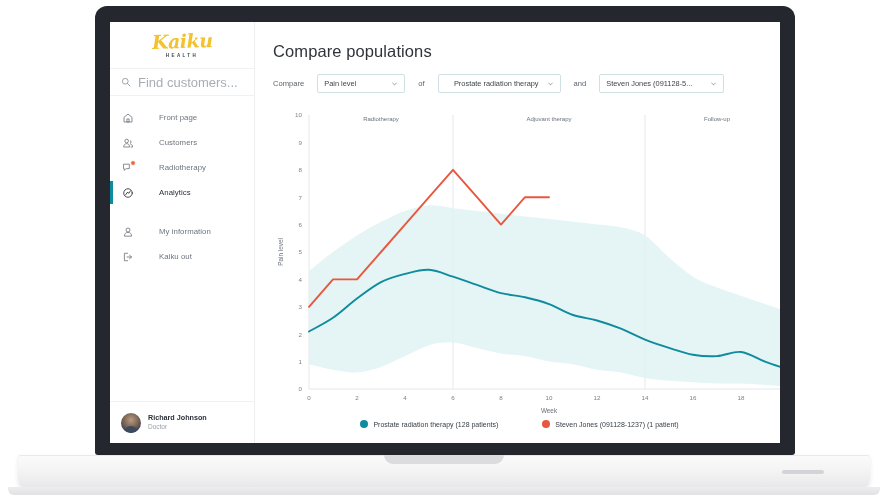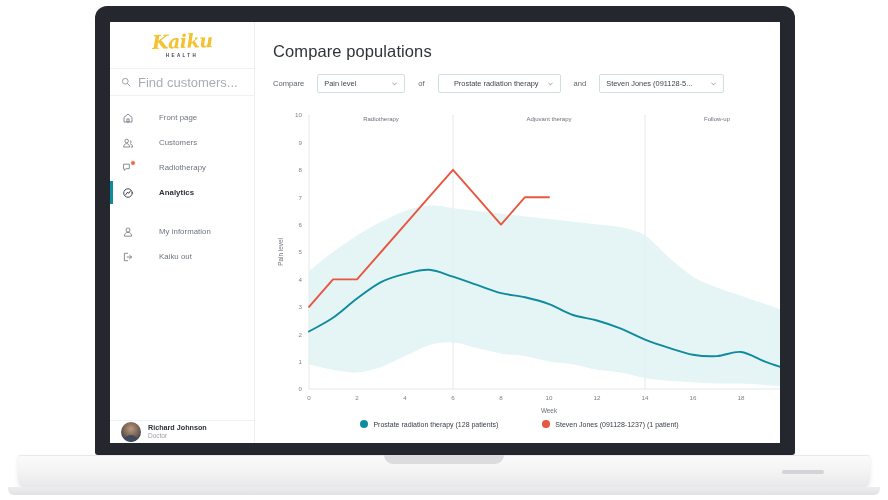--- a/index.html
+++ b/index.html
@@ -121,42 +121,42 @@
     gap: 25px;
     padding-left: 12px;
     position: relative;
     cursor: pointer;
   }
   .nav-label {
     font-size: 7.8px;
     color: #6e757d;
     letter-spacing: .05px;
   }
-  .nav-item.active .nav-label { color: #2c3138; font-weight: bold; text-align: right; }
+  .nav-item.active .nav-label { color: #2c3138; font-weight: normal; text-align: right; }
   .nav-item.active::before {
     content: "";
     position: absolute; left: 0; top: 1px;
     width: 2.5px; height: 23px;
     background: #0f8b9e;
   }
   .nav-icon { width: 12px; height: 12px; flex: 0 0 12px; position: relative; }
   .nav-icon svg { display: block; }
   .badge-dot {
     position: absolute;
     right: -2px; top: -2px;
     width: 6px; height: 6px;
     border-radius: 50%;
     background: #ef6a3c;
     border: 1px solid #fff;
   }
 
   #user-block {
     margin-top: auto;
     border-top: 1px solid #f0f1f3;
-    height: 23px;
+    height: 42px;
     display: flex; align-items: center;
     gap: 7px;
     padding: 0 11px;
   }
   #avatar {
     width: 20px; height: 20px; border-radius: 50%;
     background: radial-gradient(circle at 50% 35%, #b89a84 0%, #7d6552 45%, #3f4a5a 70%, #2f3a48 100%);
     flex: 0 0 20px;
     position: relative; overflow: hidden;
   }

